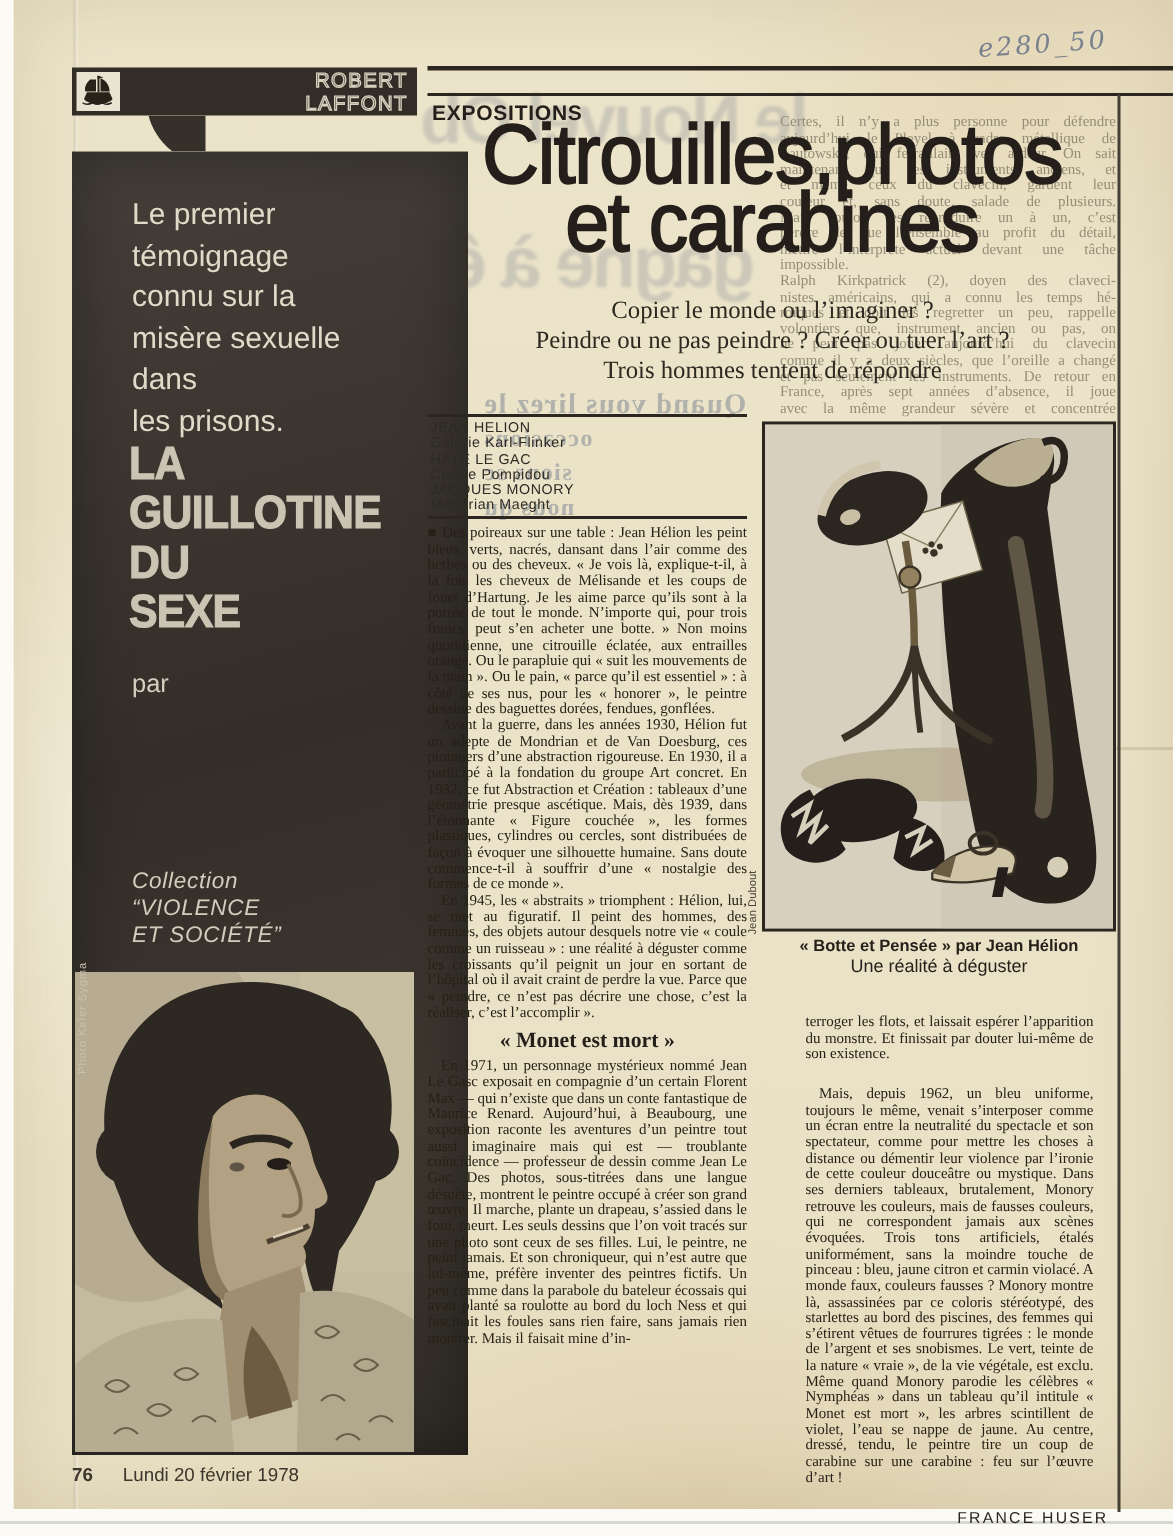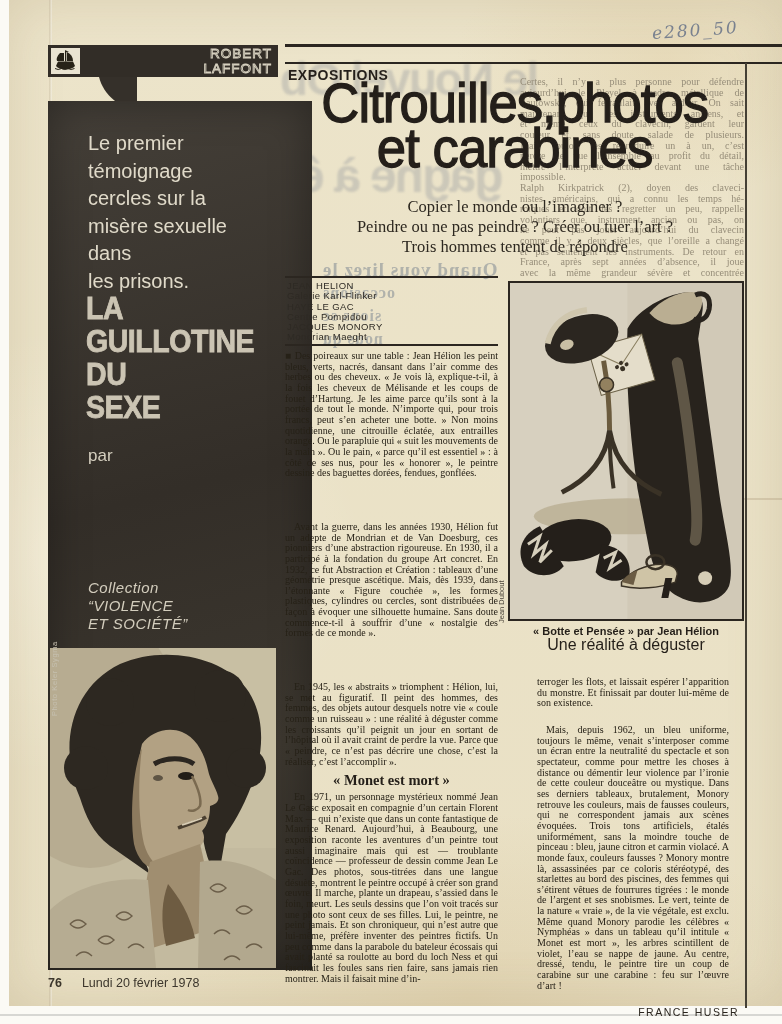--- a/index.html
+++ b/index.html
@@ -79,39 +79,39 @@
     font-size:16.5px;line-height:20px;color:#2d2820;}
   
   .cred-rule-top{position:absolute;left:285px;top:276px;width:213px;height:1.5px;background:#2b2620;}
   .cred-rule-bot{position:absolute;left:285px;top:344px;width:213px;height:1.5px;background:#2b2620;}
   .credits{position:absolute;left:287px;top:281px;width:200px;
     font-family:"Liberation Sans",sans-serif;font-size:9.5px;line-height:10.3px;
     letter-spacing:.4px;color:#2e2a24;}  
   .col-wrap1{position:absolute;left:285px;top:351px;width:213px;}
   .col-wrap1 .blk{font-size:10px;line-height:10.65px;text-align:justify;color:#262117;}
   .col-wrap1 .blk p{margin:0;}
-  .col-wrap1 .pa p + p{text-indent:9px;margin-top:43px;}
+  .col-wrap1 .pa p + p{text-indent:9px;}
   .col-wrap1 .pb p{text-indent:9px;}
   .subhead{font-size:14.5px;line-height:16px;font-weight:bold;text-align:center;margin:5px 0 4px;color:#241f19;}
   .col2{position:absolute;left:521px;top:661px;width:224px;font-size:10px;line-height:10.65px;
     text-align:justify;color:#262117;}
   .col2 p{margin:16px;}
   .col2 p + p{text-indent:9px;}
   .byline{margin-top:4px;text-align:right;padding-right:6px;font-family:"Liberation Sans",sans-serif;
     font-size:10.5px;letter-spacing:1.5px;color:#2a251e;}
   
   .illu{position:absolute;left:508px;top:281px;width:236px;height:340px;
     border:2px solid #2b2620;box-sizing:border-box;background:#d7d0bf;}
   .illu svg{display:block;width:100%;height:100%;}
   .illu-credit{position:absolute;left:497px;top:548px;height:75px;writing-mode:vertical-rl;
     transform:rotate(180deg);font-family:"Liberation Sans",sans-serif;font-size:7.5px;color:#4a443a;}
   .caption{position:absolute;left:508px;top:625px;width:236px;text-align:center;
     font-family:"Liberation Sans",sans-serif;color:#241f19;}
   .caption .c1{font-weight:bold;font-size:11px;line-height:13px;}
-  .caption .c2{font-size:16px;line-height:13px;text-align:center;}
+  .caption .c2{font-size:12px;line-height:13px;text-align:center;}
 </style>
 </head>
 <body>
 
 <div id="canvas">
 
   <div class="paper">
     <div class="crease-v"></div>
     <div class="crease-h"></div>
   </div>
@@ -173,21 +173,21 @@
     <div class="ad-band">
       <svg class="tongue" width="52" height="24">
         <path d="M6,0 H44 V24 H22 C13,17 8,8 6,0 Z" fill="#35302a"></path>
       </svg>
     </div>
     <div class="ad-block">
       <div class="ad-intro">
 
       <div>Le premier</div>
           <div>témoignage</div>
-          <div>cercles sur la</div>
+          <div>connu sur la</div>
           <div>misère sexuelle</div>
           <div>dans</div>
           <div>les prisons.</div>
         </div>
       <div class="ad-title">
 
       <div><span class="t">LA</span></div>
           <div><span class="t">GUILLOTINE</span></div>
           <div><span class="t">DU</span></div>
           <div><span class="t">SEXE</span></div>

